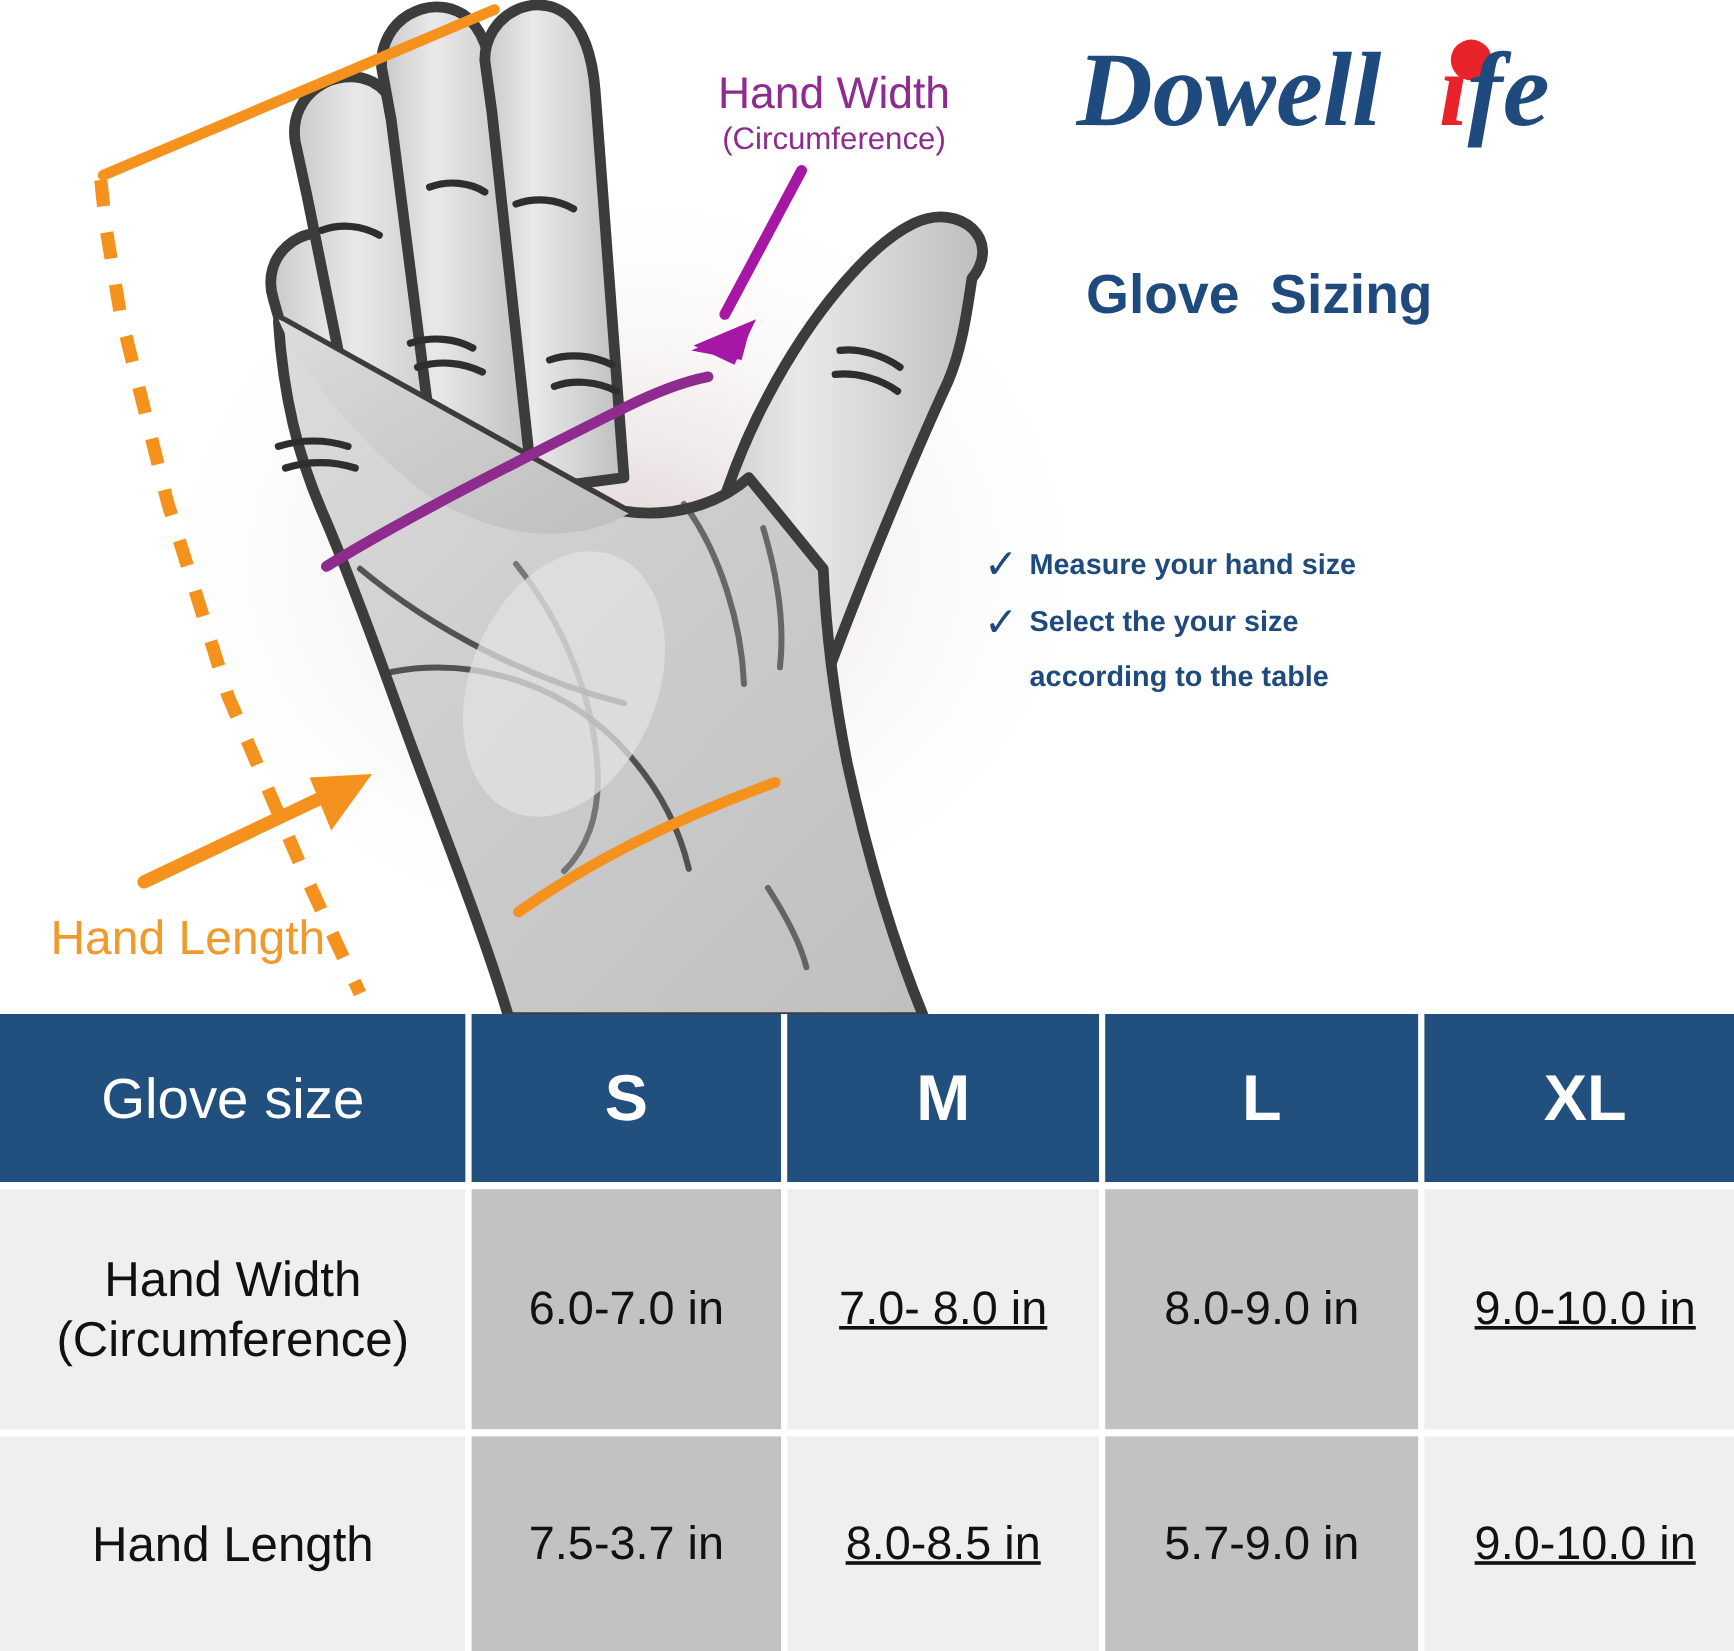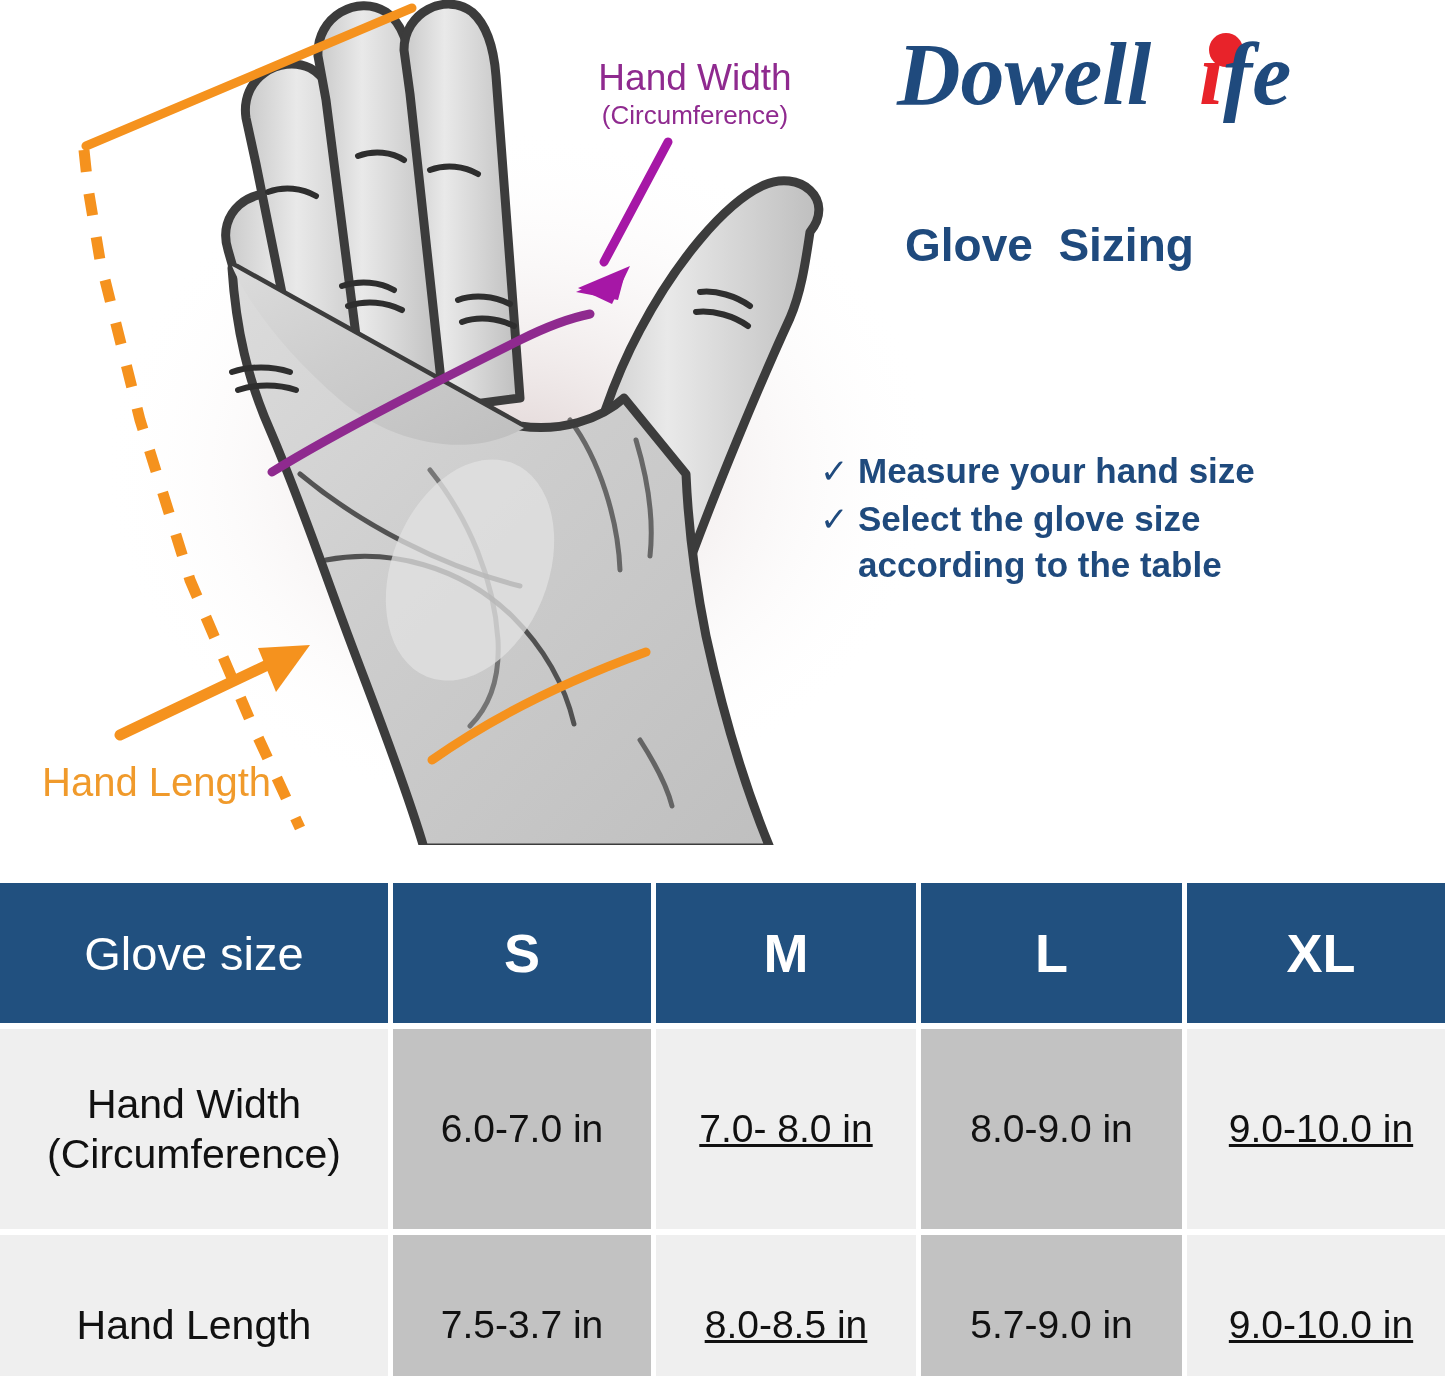--- a/index.html
+++ b/index.html
@@ -23,21 +23,21 @@
   }
 
   
   #bullets{position:absolute;left:820px;top:448px;width:570px;}
   .bullet{display:flex;align-items:flex-start;margin-bottom:2px;}
   .tick{
     width:38px;flex:0 0 38px;color:#1F4A7D;font-size:34px;line-height:46px;
     font-family:"DejaVu Sans",sans-serif;font-weight:normal;
   }
   .btext{
-    color:#1F4A7D;font-size:35px;font-weight:bold;line-height:46px;
+    color:#1F4A7D;font-size:24px;font-weight:bold;line-height:46px;
     font-family:"Liberation Sans",sans-serif;
   }
 
   
   #lbl-width{
     position:absolute;left:545px;top:57px;width:300px;text-align:center;
     color:#8F2A8F;font-family:"Liberation Sans",sans-serif;
   }
   #lbl-width .l1{font-size:37px;line-height:42px;display:block;}
   #lbl-width .l2{font-size:26px;line-height:32px;display:block;}
@@ -53,21 +53,21 @@
   .tcell{box-sizing:border-box;display:flex;align-items:center;justify-content:center;
          font-family:"Liberation Sans",sans-serif;}
   .c0{width:388px;flex:0 0 388px;}
   .c1{width:258px;flex:0 0 258px;}
   .c2{width:260px;flex:0 0 260px;}
   .c3{width:261px;flex:0 0 261px;}
   .c4{width:268px;flex:0 0 268px;}
   .gap{width:5px;flex:0 0 5px;background:#ffffff;}
   .vgap{height:6px;width:100%;background:#ffffff;}
 
-  .hdr{height:140px;background:#21507F;color:#ffffff;margin-top:38px;}
+  .hdr{height:140px;background:#21507F;color:#ffffff;}
   .hdr.first{font-size:47px;}
   .hdr.size{font-size:54px;font-weight:bold;}
 
   .body-row{height:200px;}
   .body-row.r2{height:180px;}
   .cellA{background:#EFEFEF;color:#111111;}
   .cellDark{background:#C2C2C2;color:#111111;}
   .cellLight{background:#EFEFEF;color:#111111;text-decoration:underline;}
   .rowlabel{font-size:41px;line-height:50px;text-align:center;flex-direction:column;}
   .val{font-size:39px;}
@@ -191,21 +191,21 @@
     <div id="title">Glove  Sizing</div>
 
     <div id="bullets">
       <div class="bullet">
         <span class="tick">✓</span>
         <span class="btext">Measure your hand size</span>
       </div>
       <div class="bullet">
         <span class="tick">✓</span>
         <span class="btext">
-          <span>Select the glove size</span><br>
+          <span>Select the your size</span><br>
           <span>according to the table</span>
         </span>
       </div>
     </div>
   </div>
 
   <div id="table">
 
     <div class="trow">
       <div class="tcell c0 hdr first">Glove size</div>

